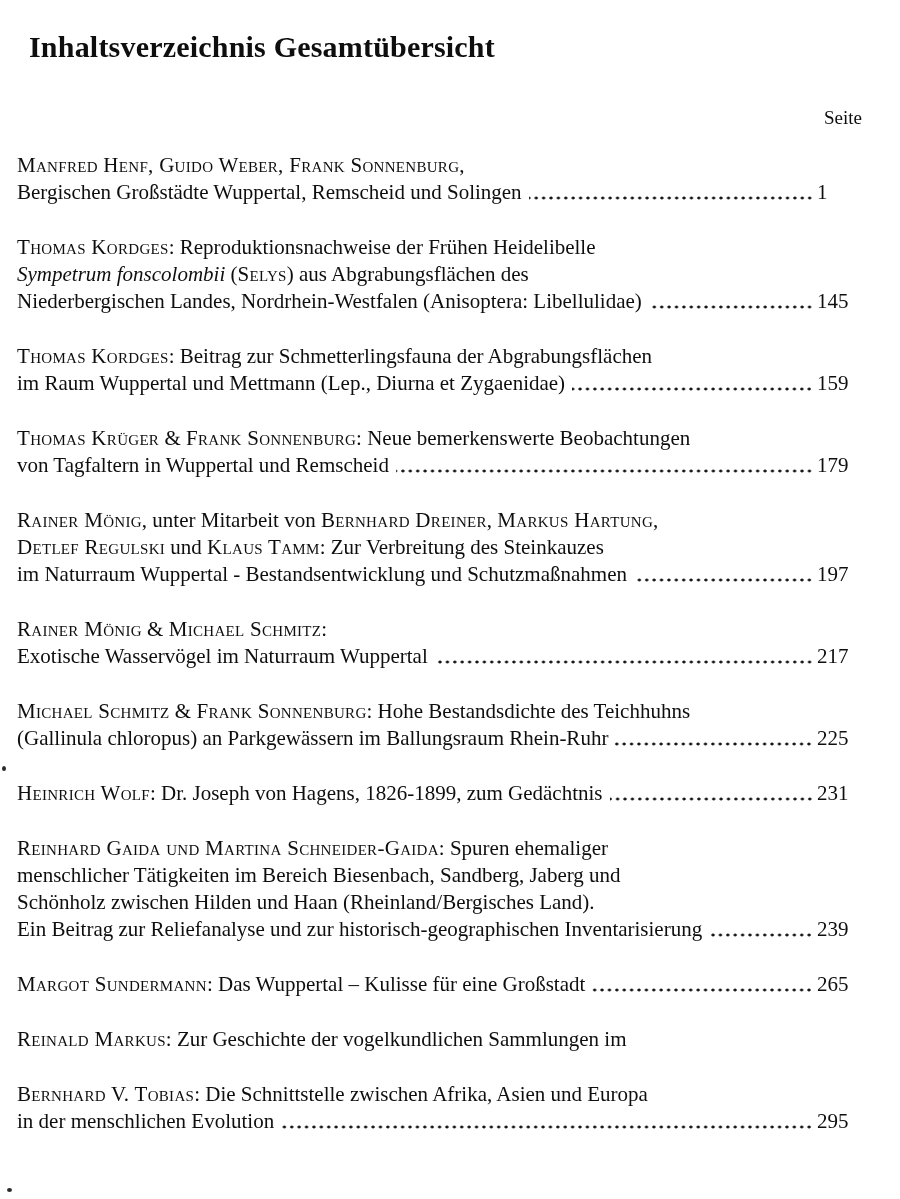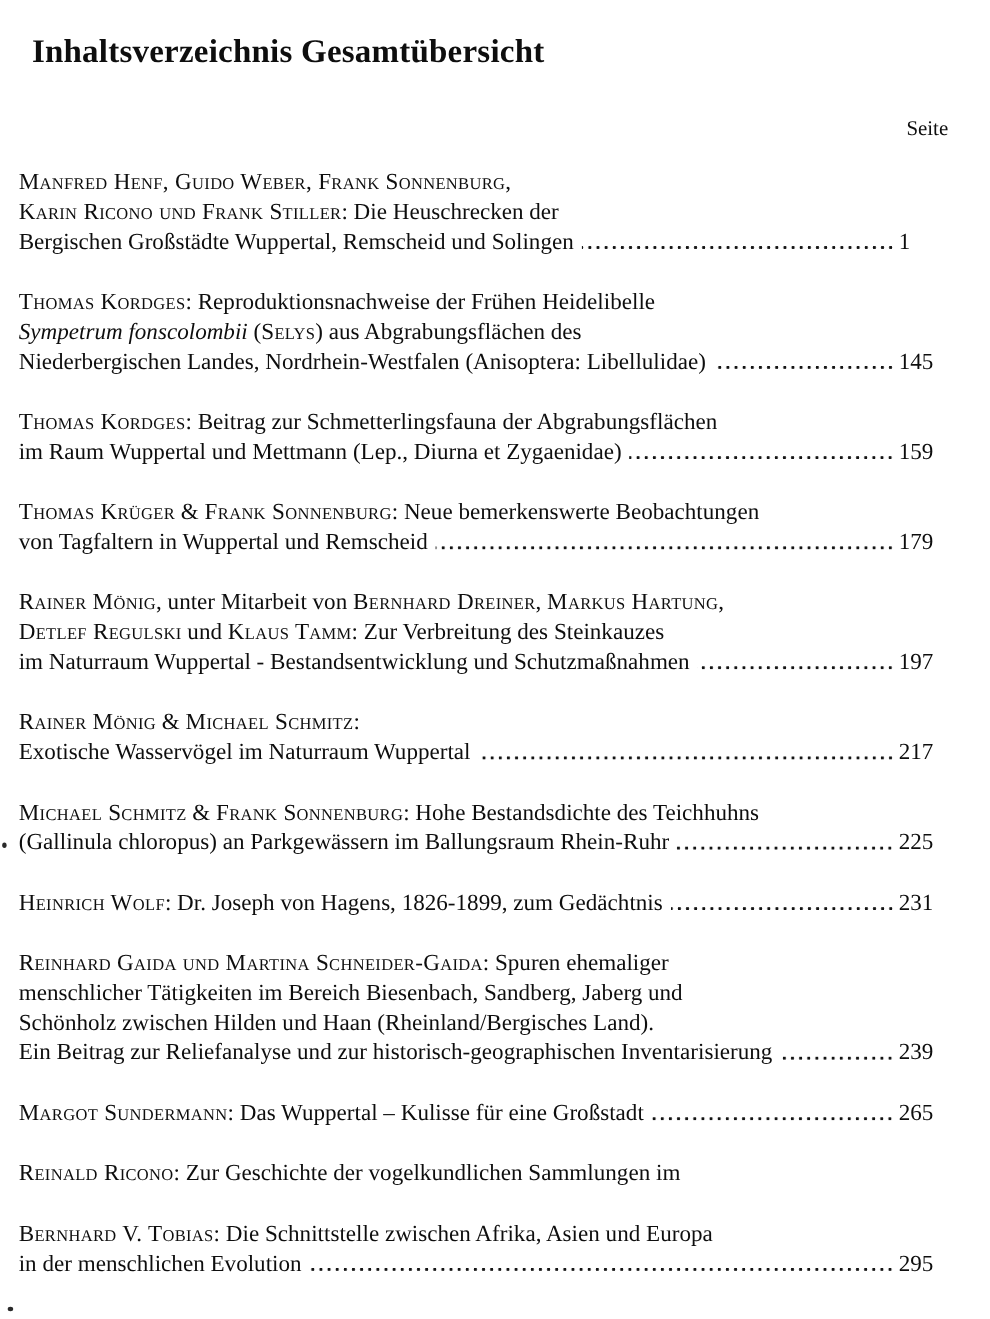--- a/index.html
+++ b/index.html
@@ -80,21 +80,20 @@
 </style>
 </head>
 <body>
 
 <div class="page">
   <h1 class="doc-title">Inhaltsverzeichnis Gesamtübersicht</h1>
   <div class="seite-row">Seite</div>
   <div class="toc">
       <div class="entry">
         <div class="line"><span class="linetext"><span class="sc">Manfred Henf, Guido Weber, Frank Sonnenburg,</span></span></div>
-        <div class="line"><span class="linetext"><span class="sc">Karin Ricono und Frank Stiller</span><span class="n">: Die Heuschrecken der</span></span></div>
         <div class="line last">
           <span class="linetext"><span class="n">Bergischen Großstädte Wuppertal, Remscheid und Solingen</span></span>
           <span class="dots"></span>
           <span class="pagenum">1</span>
         </div>
       </div>
       <div class="entry">
         <div class="line"><span class="linetext"><span class="sc">Thomas Kordges</span><span class="n">: Reproduktionsnachweise der Frühen Heidelibelle</span></span></div>
         <div class="line"><span class="linetext"><span class="i">Sympetrum fonscolombii</span><span class="n"> (</span><span class="sc">Selys</span><span class="n">) aus Abgrabungsflächen des</span></span></div>
         <div class="line last">
@@ -162,21 +161,21 @@
         </div>
       </div>
       <div class="entry">
         <div class="line last">
           <span class="linetext"><span class="sc">Margot Sundermann</span><span class="n">: Das Wuppertal – Kulisse für eine Großstadt</span></span>
           <span class="dots"></span>
           <span class="pagenum">265</span>
         </div>
       </div>
       <div class="entry">
-        <div class="line"><span class="linetext"><span class="sc">Reinald Ricono</span><span class="n">: Zur Geschichte der vogelkundlichen Sammlungen im</span></span></div>
+        <div class="line"><span class="linetext"><span class="sc">Reinald Markus</span><span class="n">: Zur Geschichte der vogelkundlichen Sammlungen im</span></span></div>
       </div>
       <div class="entry">
         <div class="line"><span class="linetext"><span class="sc">Bernhard V. Tobias</span><span class="n">: Die Schnittstelle zwischen Afrika, Asien und Europa</span></span></div>
         <div class="line last">
           <span class="linetext"><span class="n">in der menschlichen Evolution</span></span>
           <span class="dots"></span>
           <span class="pagenum">295</span>
         </div>
       </div>
     </div>

